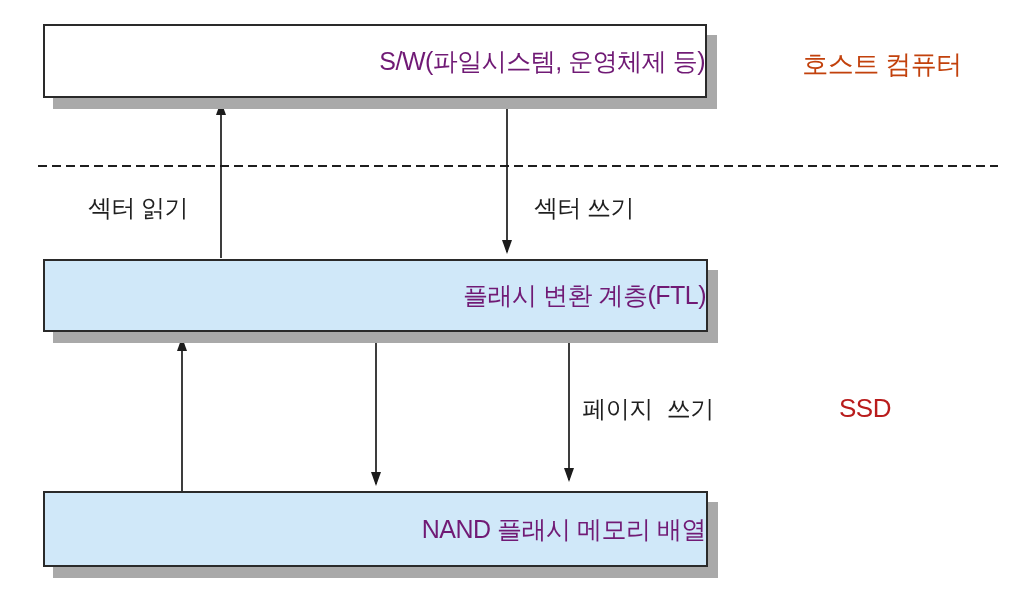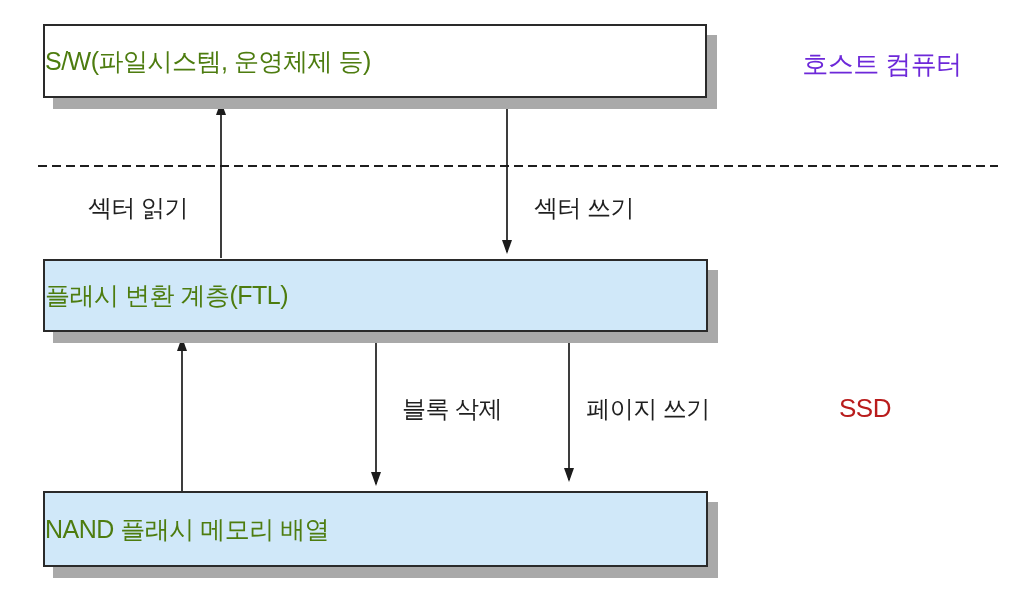--- a/index.html
+++ b/index.html
@@ -16,24 +16,24 @@
     overflow: hidden;
     color: #1f1f1f;
   }
   .box {
     position: absolute;
     box-sizing: border-box;
     border: 2px solid #2a2a2a;
     box-shadow: 10px 11px 0 #a9a9a9;
     display: flex;
     align-items: center;
-    justify-content: flex-start;
+    justify-content: flex-end;
     font-size: 25px;
     letter-spacing: -0.5px;
-    color: #4d7c0f;
+    color: #701a75;
   }
   .box-sw   { left: 43px;  top: 24px;  width: 664px; height: 74px; background: #ffffff; }
   .box-ftl  { left: 43px;  top: 259px; width: 665px; height: 73px; background: #d0e8f9; }
   .box-nand { left: 43px;  top: 491px; width: 665px; height: 76px; background: #d0e8f9; }
 
   .divider {
     position: absolute;
     left: 38px;
     top: 165px;
     width: 960px;
@@ -55,30 +55,30 @@
     text-align: center;
     font-size: 24px;
     letter-spacing: -0.5px;
     color: #1f1f1f;
     white-space: nowrap;
   }
   .lbl-sector-read  { left: 68px;  top: 192px; width: 140px; }
   .lbl-sector-write { left: 514px; top: 192px; width: 140px; }
   .lbl-page-read    { left: 25px;  top: 393px; width: 150px; }
   .lbl-block-erase  { left: 382px; top: 393px; width: 140px; }
-  .lbl-page-write   { left: 578px; top: 393px; width: 140px; }
+  .lbl-page-write   { left: 578px; top: 393px; width: 140px; font-family: Liberation Mono, monospace; }
 
   .region-label {
     position: absolute;
     text-align: center;
     font-size: 26px;
     letter-spacing: -0.5px;
     white-space: nowrap;
   }
-  .lbl-host { left: 782px; top: 47px;  width: 200px; color: #6d28d9; }
+  .lbl-host { left: 782px; top: 47px;  width: 200px; color: #c2410c; }
   .lbl-ssd  { left: 815px; top: 393px; width: 100px; color: #b91c1c; }
 </style>
 </head>
 <body>
 
 <div class="canvas">
 
   <div class="divider"></div>
 
   <svg class="arrow-layer" width="1014" height="596" viewBox="0 0 1014 596" xmlns="http://www.w3.org/2000/svg">
@@ -101,19 +101,18 @@
   <div class="box box-nand">
     <span>NAND 플래시 메모리 배열</span>
   </div>
 
   <div class="box box-ftl">
     <span>플래시 변환 계층(FTL)</span>
   </div>
 
   <div class="flow-label lbl-sector-write">섹터 쓰기</div>
   <div class="flow-label lbl-sector-read">섹터 읽기</div>
-  <div class="flow-label lbl-block-erase">블록 삭제</div>
   <div class="flow-label lbl-page-write">페이지 쓰기</div>
 
   <div class="region-label lbl-host">호스트 컴퓨터</div>
   <div class="region-label lbl-ssd">SSD</div>
 
 </div>
 
 </body></html>

